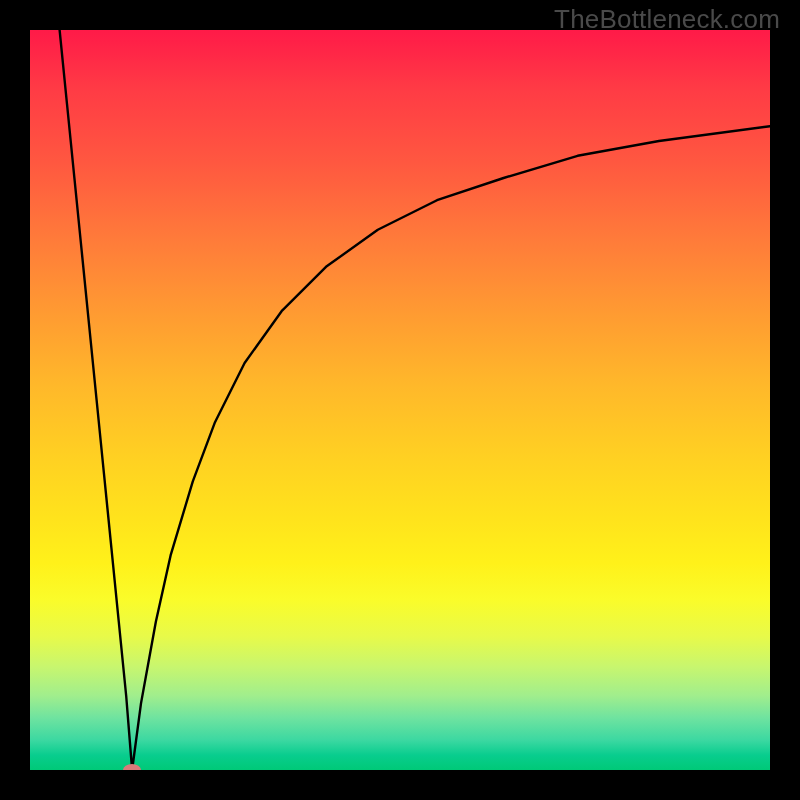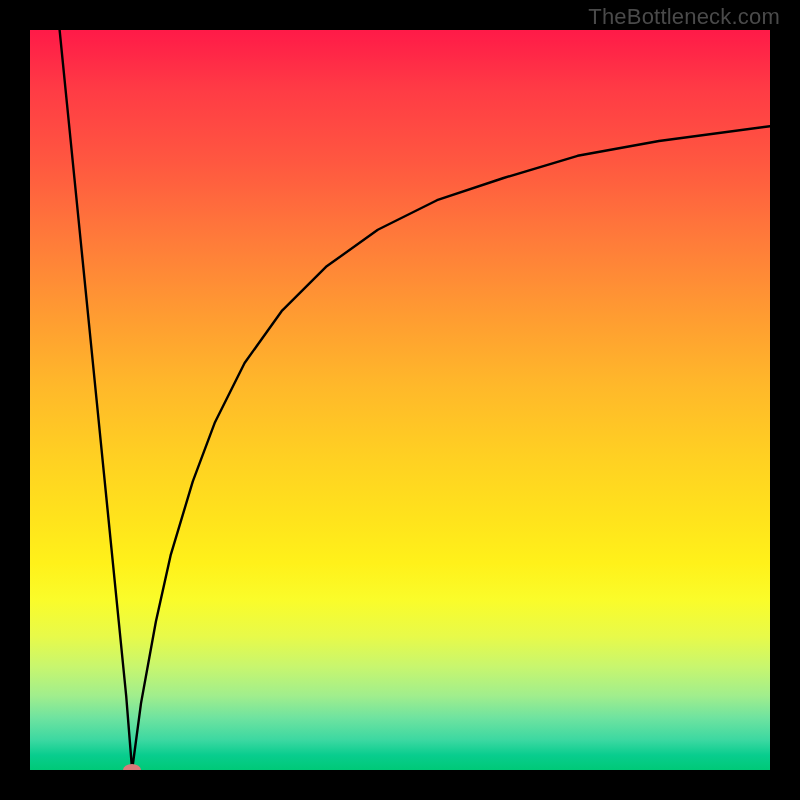--- a/index.html
+++ b/index.html
@@ -47,21 +47,21 @@
       #3bd8a1 96%,
       #08cd8e 98%,
       #00c977 100%
     );
   }
   .attribution {
     position: absolute;
     top: 4px;
     right: 20px;
     color: #4a4a4a;
-    font-size: 22px;
+    font-size: 26px;
     font-weight: 400;
     letter-spacing: 0.2px;
     user-select: none;
   }
   svg.curve {
     position: absolute;
     inset: 0;
   }
   .marker {
     position: absolute;

